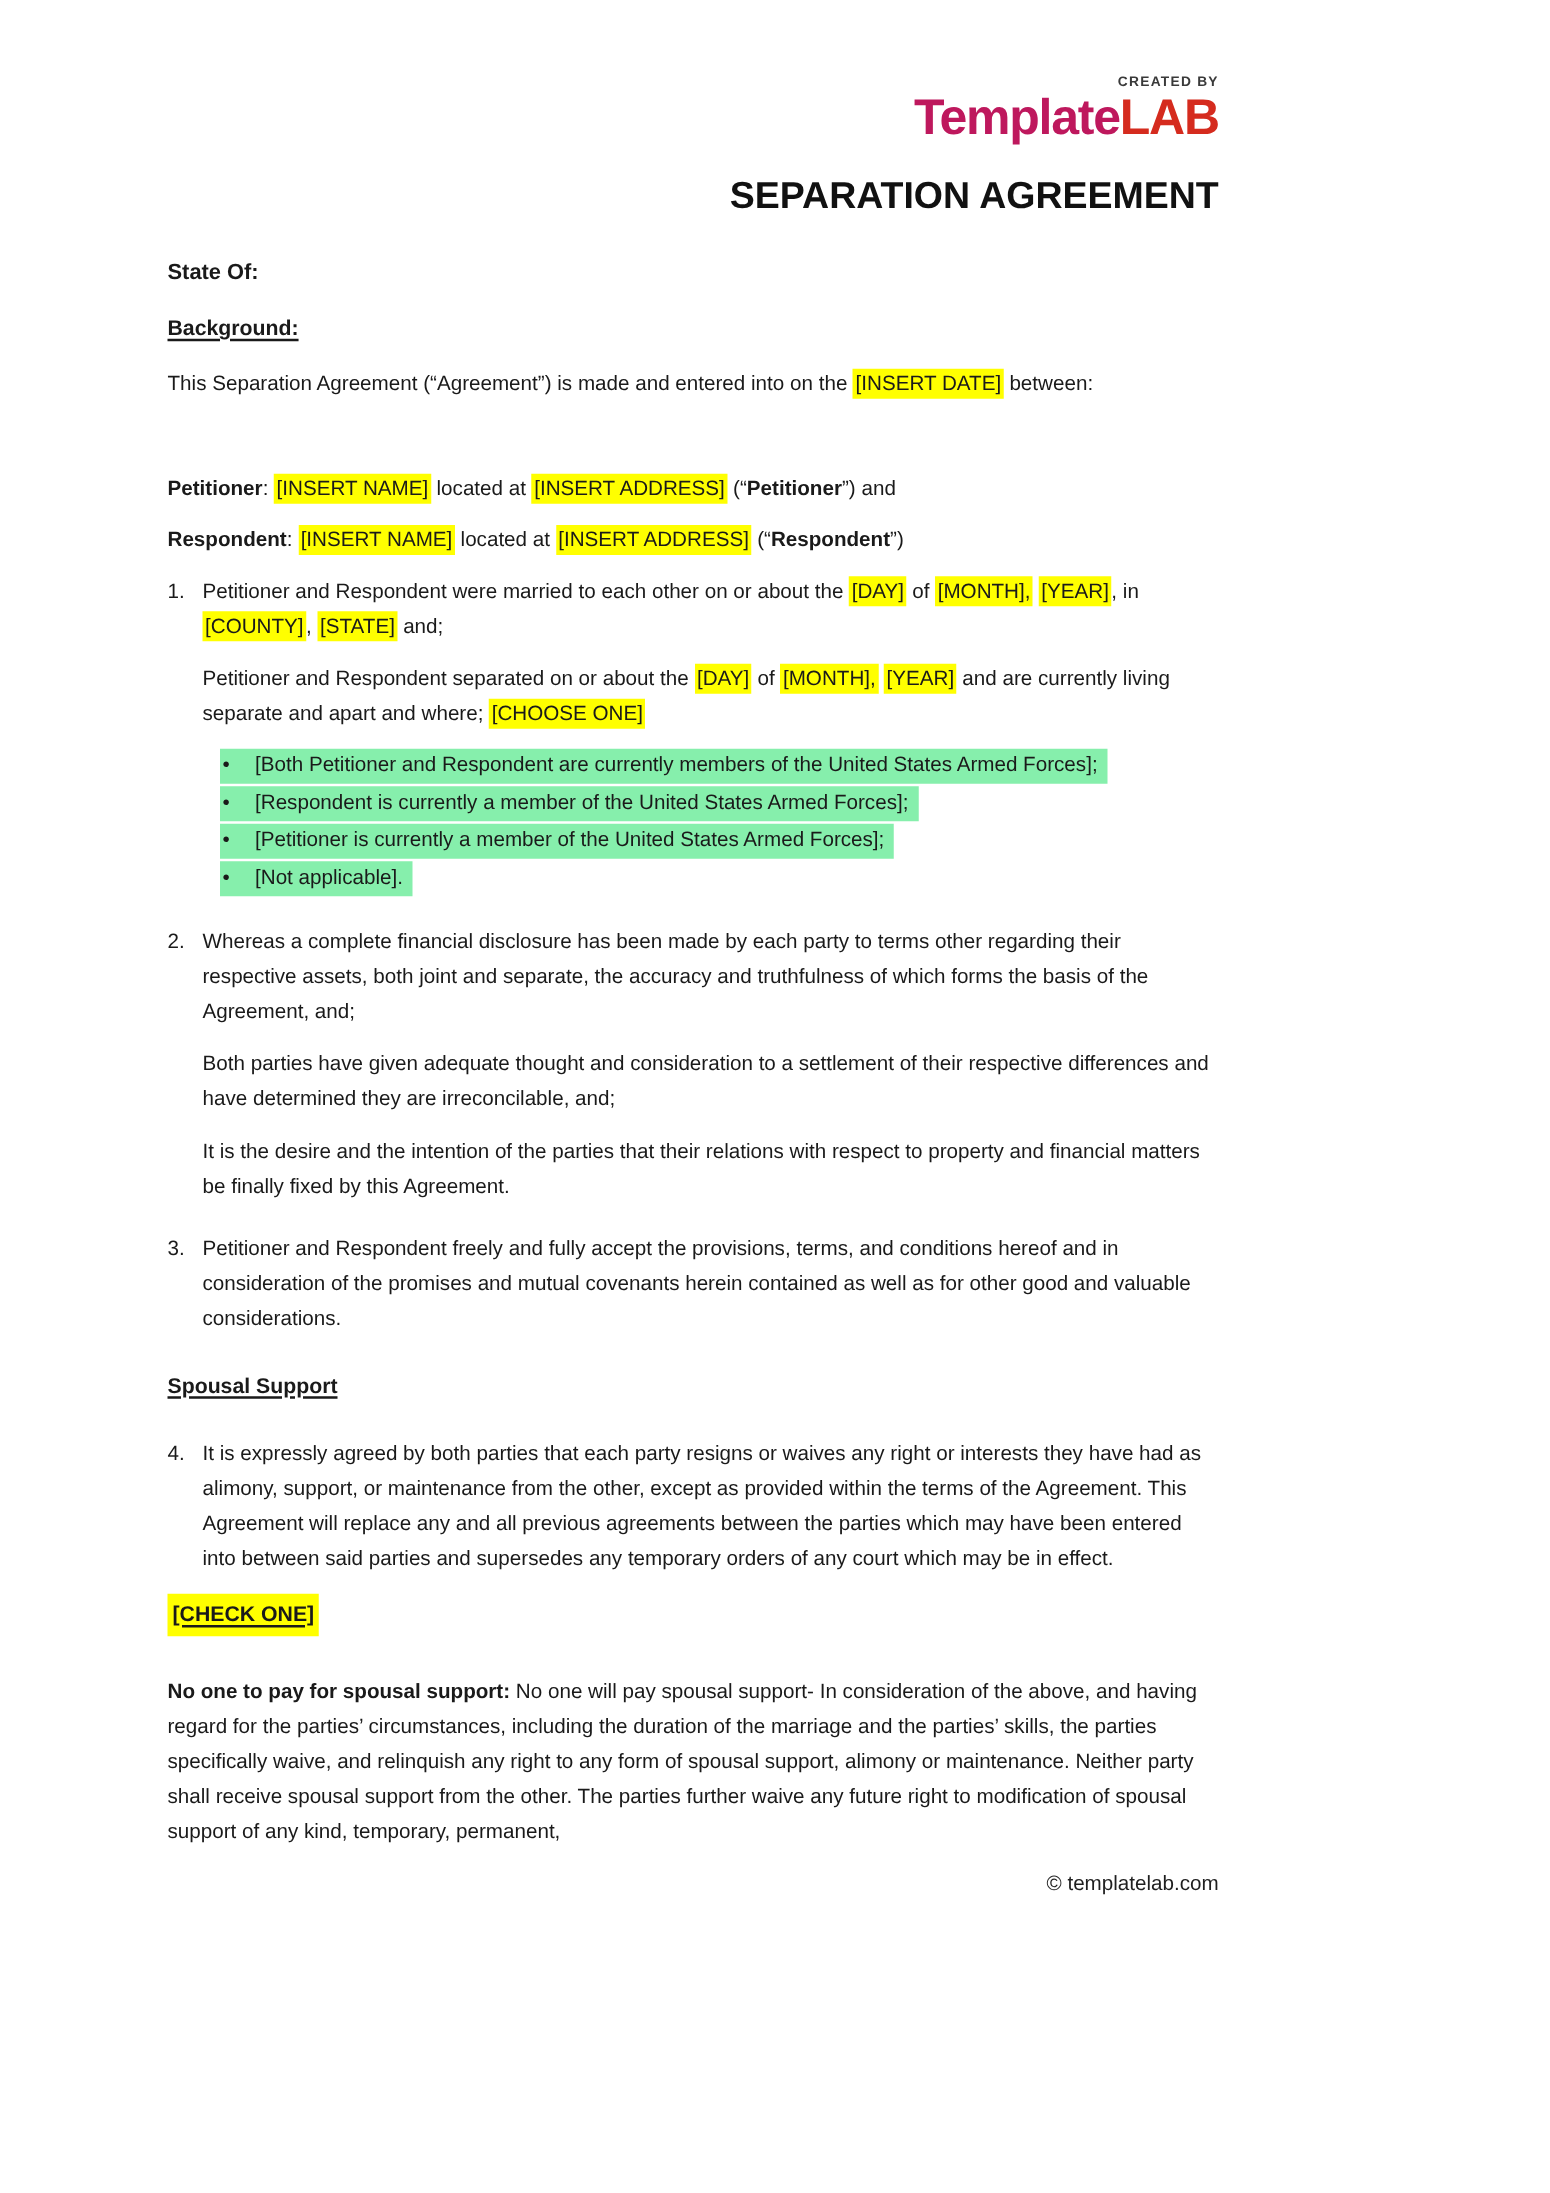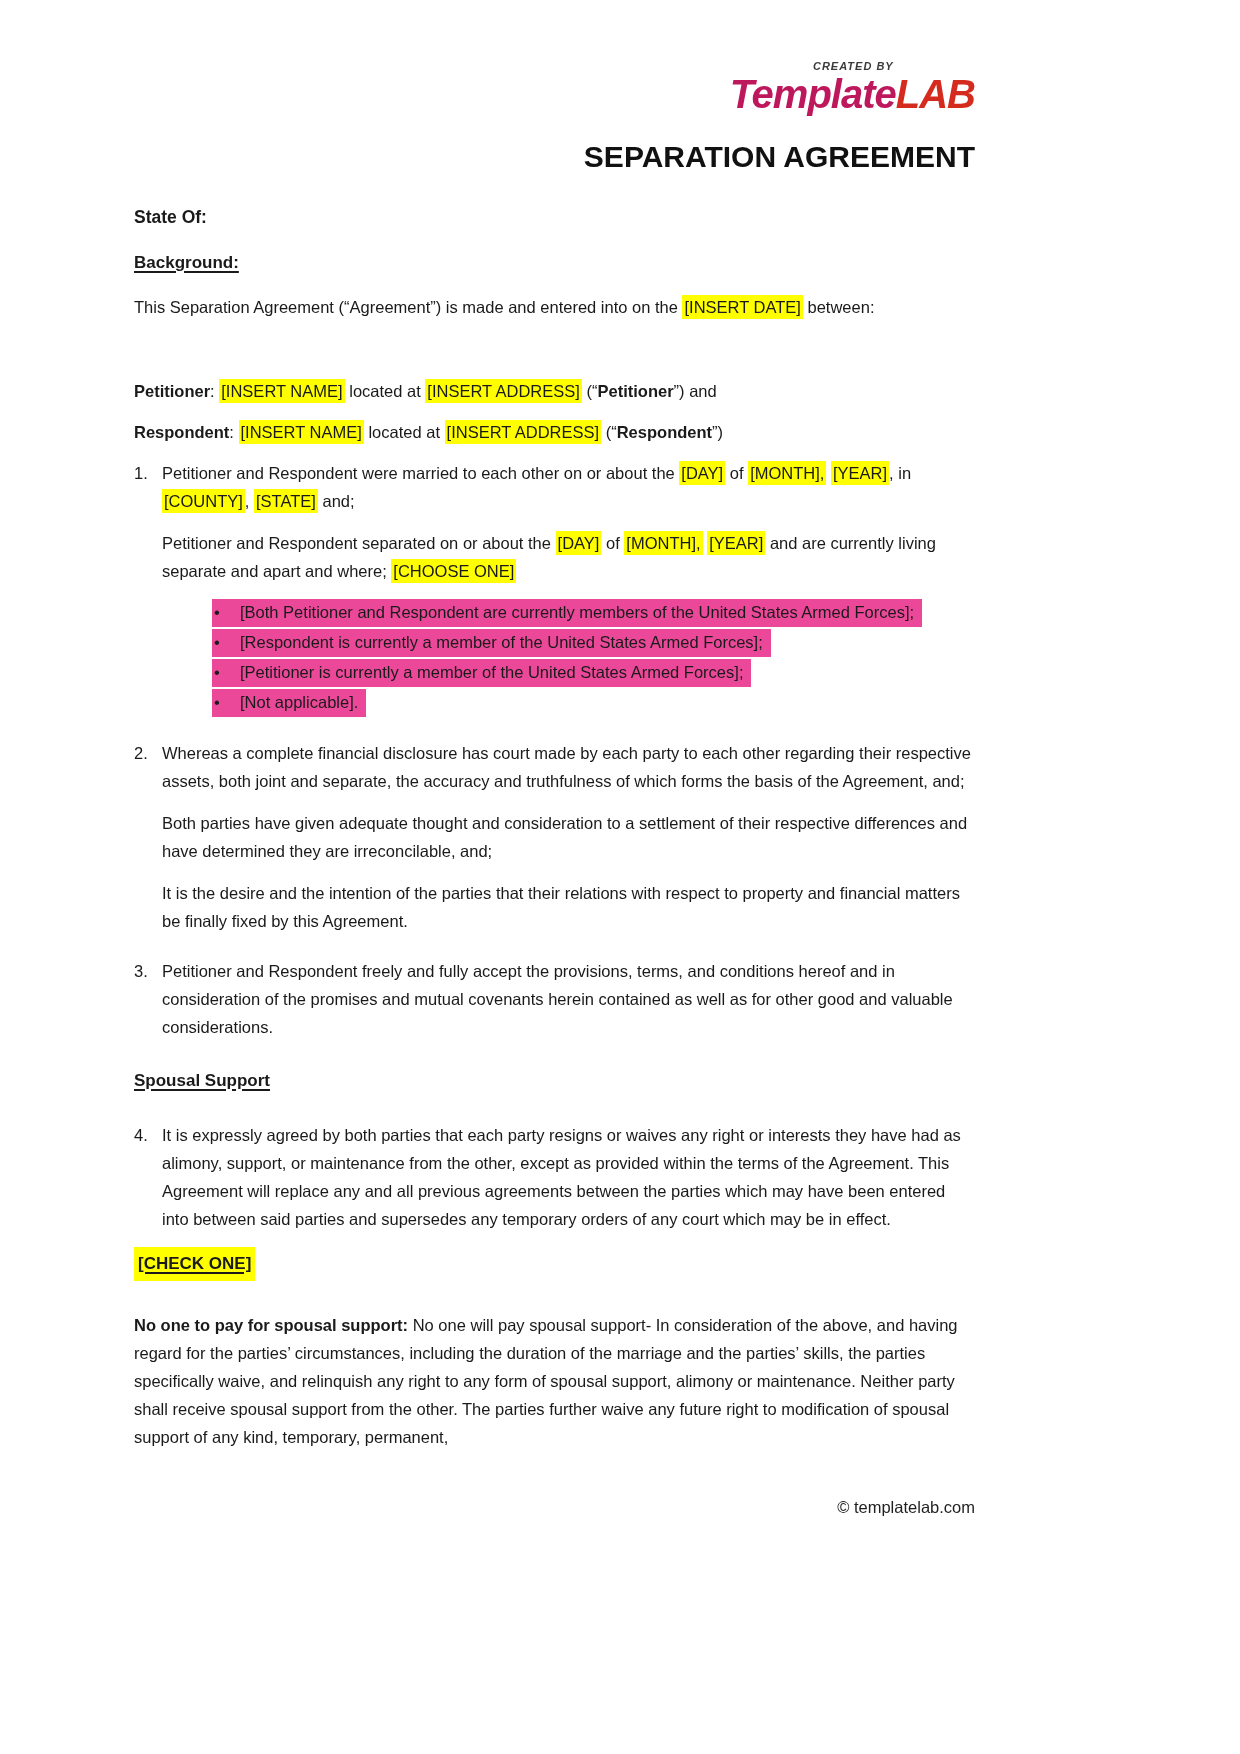--- a/index.html
+++ b/index.html
@@ -13,21 +13,21 @@
     overflow: hidden;
   }
   .content {
     position: absolute;
     left: 134px;
     top: 0;
     width: 841px;
   }
   
   .logo-row { padding-top: 60px; text-align: right; }
-  .logo { display: inline-block; text-align: center; font-style: italic; }
+  .logo { display: inline-block; text-align: right; }
   .created-by {
     font-size: 11px;
     font-weight: bold;
     letter-spacing: 1px;
     color: #3a3a3a;
     margin: 0 0 1px 2px;
   }
   .wordmark { font-size: 40px; font-weight: bold; line-height: 42px; letter-spacing: -1px; }
   .brand-main { color: #be185d; }
   .brand-accent { color: #d52b1e; }
@@ -70,21 +70,21 @@
     grid-template-columns: 28px 1fr;
     margin-top: 10px;
     margin-bottom: 2px;
   }
   .num { font-size: 16.5px; line-height: 28px; }
   .clause-body { min-width: 0; }
   .clause-body .para:last-child { margin-bottom: 12px; }
 
   .options { list-style: none; margin: 14px 0 12px 14px; padding: 0; }
   .options li { margin: 0 0 2px 0; line-height: 27px; font-size: 16.5px; }
-  .opt { background: #ec4899; display: inline-block; padding: 0 8px 1px 2px; margin-left: 36px; }
+  .opt { background: #86efac; display: inline-block; padding: 0 8px 1px 2px; }
   .bullet { display: inline-block; width: 26px; }
 
   .spousal-heading { margin-top: 14px; margin-bottom: 26px; }
   .check-one-row { margin: 0 0 12px 0; line-height: 30px; }
   .check-one {
     display: inline-block;
     background: #ffff00;
     font-size: 17px;
     font-weight: bold;
     text-decoration: underline;
@@ -136,21 +136,21 @@
           <li><span class="opt"><span class="bullet">•</span><span>[Respondent is currently a member of the United States Armed Forces];</span></span></li>
           <li><span class="opt"><span class="bullet">•</span><span>[Petitioner is currently a member of the United States Armed Forces];</span></span></li>
           <li><span class="opt"><span class="bullet">•</span><span>[Not applicable].</span></span></li>
         </ul>
       </div>
     </div>
 
     <div class="clause">
       <span class="num">2.</span>
       <div class="clause-body">
-        <p class="para">Whereas a complete financial disclosure has court made by each party to each other regarding their respective assets, both joint and separate, the accuracy and truthfulness of which forms the basis of the Agreement, and;</p>
+        <p class="para">Whereas a complete financial disclosure has been made by each party to terms other regarding their respective assets, both joint and separate, the accuracy and truthfulness of which forms the basis of the Agreement, and;</p>
         <p class="para">Both parties have given adequate thought and consideration to a settlement of their respective differences and have determined they are irreconcilable, and;</p>
         <p class="para">It is the desire and the intention of the parties that their relations with respect to property and financial matters be finally fixed by this Agreement.</p>
       </div>
     </div>
 
     <div class="clause">
       <span class="num">3.</span>
       <div class="clause-body">
         <p class="para">Petitioner and Respondent freely and fully accept the provisions, terms, and conditions hereof and in consideration of the promises and mutual covenants herein contained as well as for other good and valuable considerations.</p>
       </div>

